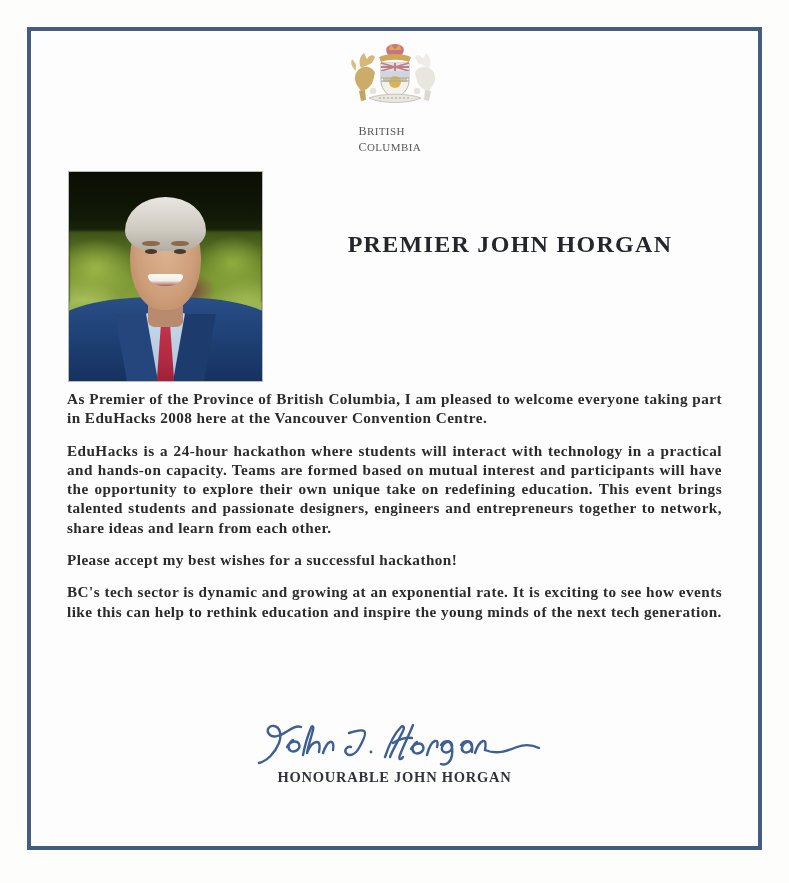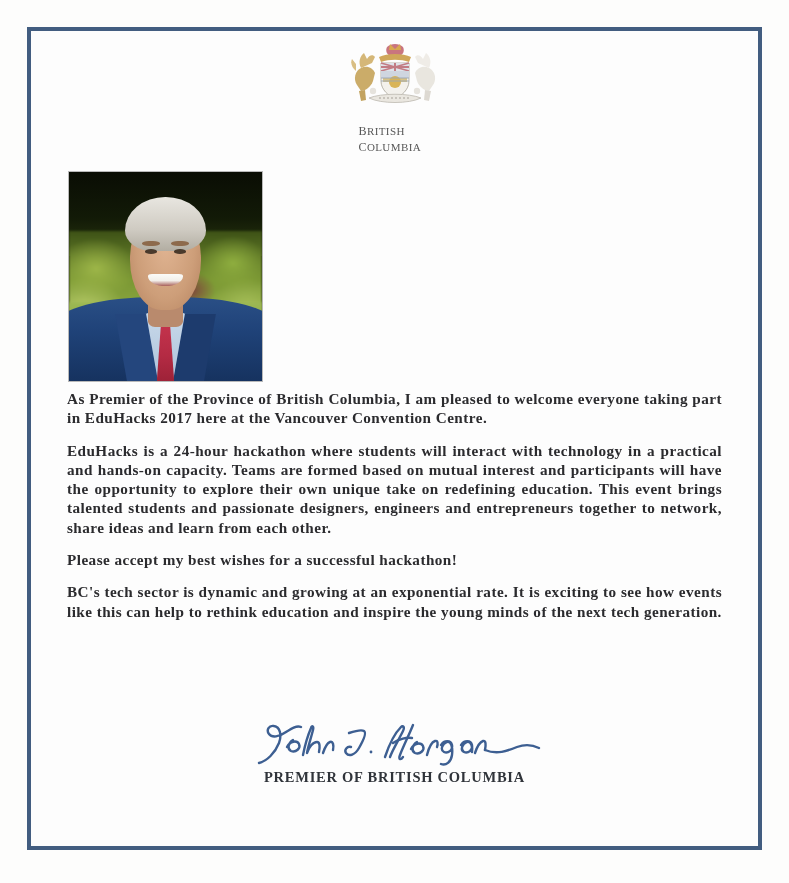--- a/index.html
+++ b/index.html
@@ -294,24 +294,25 @@
       <div class="ph-layer" id="ph-head"></div>
       <div class="ph-layer" id="ph-hair"></div>
       <div class="ph-layer" id="ph-brow-l"></div>
       <div class="ph-layer" id="ph-brow-r"></div>
       <div class="ph-layer" id="ph-eye-l"></div>
       <div class="ph-layer" id="ph-eye-r"></div>
       <div class="ph-layer" id="ph-mouth"></div>
     </div>
 
     <div id="heading-block">
+      <div class="doc-heading" id="heading-line2">PREMIER JOHN HORGAN</div>
     </div>
 
     <div id="body-copy">
-      <p class="para">As Premier of the Province of British Columbia, I am pleased to welcome everyone taking part in EduHacks 2017 here at the Vancouver Convention Centre.</p>
+      <p class="para">As Premier of the Province of British Columbia, I am pleased to welcome everyone taking part in EduHacks 2008 here at the Vancouver Convention Centre.</p>
       <p class="para">EduHacks is a 24-hour hackathon where students will interact with technology in a practical and hands-on capacity. Teams are formed based on mutual interest and participants will have the opportunity to explore their own unique take on redefining education. This event brings talented students and passionate designers, engineers and entrepreneurs together to network, share ideas and learn from each other.</p>
       <p class="para">Please accept my best wishes for a successful hackathon!</p>
       <p class="para">BC's tech sector is dynamic and growing at an exponential rate. It is exciting to see how events like this can help to rethink education and inspire the young minds of the next tech generation.</p>
     </div>
 
     <div id="signature-block">
       <svg id="signature-svg" width="300" height="52" viewBox="0 0 300 52" xmlns="http://www.w3.org/2000/svg">
         <g fill="none" stroke="#3d5f92" stroke-width="2.4" stroke-linecap="round" stroke-linejoin="round">
 
           <path d="M14 46 C22 44 30 36 34 26 C37 18 35 10 29 9 C24 8 21 13 24 17 C27 21 34 20 41 15 C47 11 52 8 56 10"></path>
@@ -329,17 +330,17 @@
 
           <path d="M166 32 C169 26 176 25 178 29 C180 33 175 38 170 36 C166 34 167 28 172 25"></path>
           <path d="M182 38 C184 30 187 25 190 24 C193 23 193 27 192 30"></path>
           <path d="M196 28 C199 23 206 23 207 28 C208 33 203 37 199 35 C195 33 197 27 202 25 C206 24 208 30 207 38 C206 45 201 49 196 47"></path>
           <path d="M216 28 C219 23 226 23 227 28 C228 33 223 37 219 35 C215 33 217 27 222 25 C226 24 228 30 227 35"></path>
           <path d="M230 36 C232 30 235 25 238 24 C241 23 241 28 240 33"></path>
 
           <path d="M240 33 C252 38 262 34 272 30 C280 27 288 28 294 31"></path>
         </g>
       </svg>
-      <div class="sig-name">PREMIER OF BRITISH COLUMBIA</div>
+      <div class="sig-name">HONOURABLE JOHN HORGAN</div>
     </div>
 
   </div>
 </div>
 
 </body></html>

